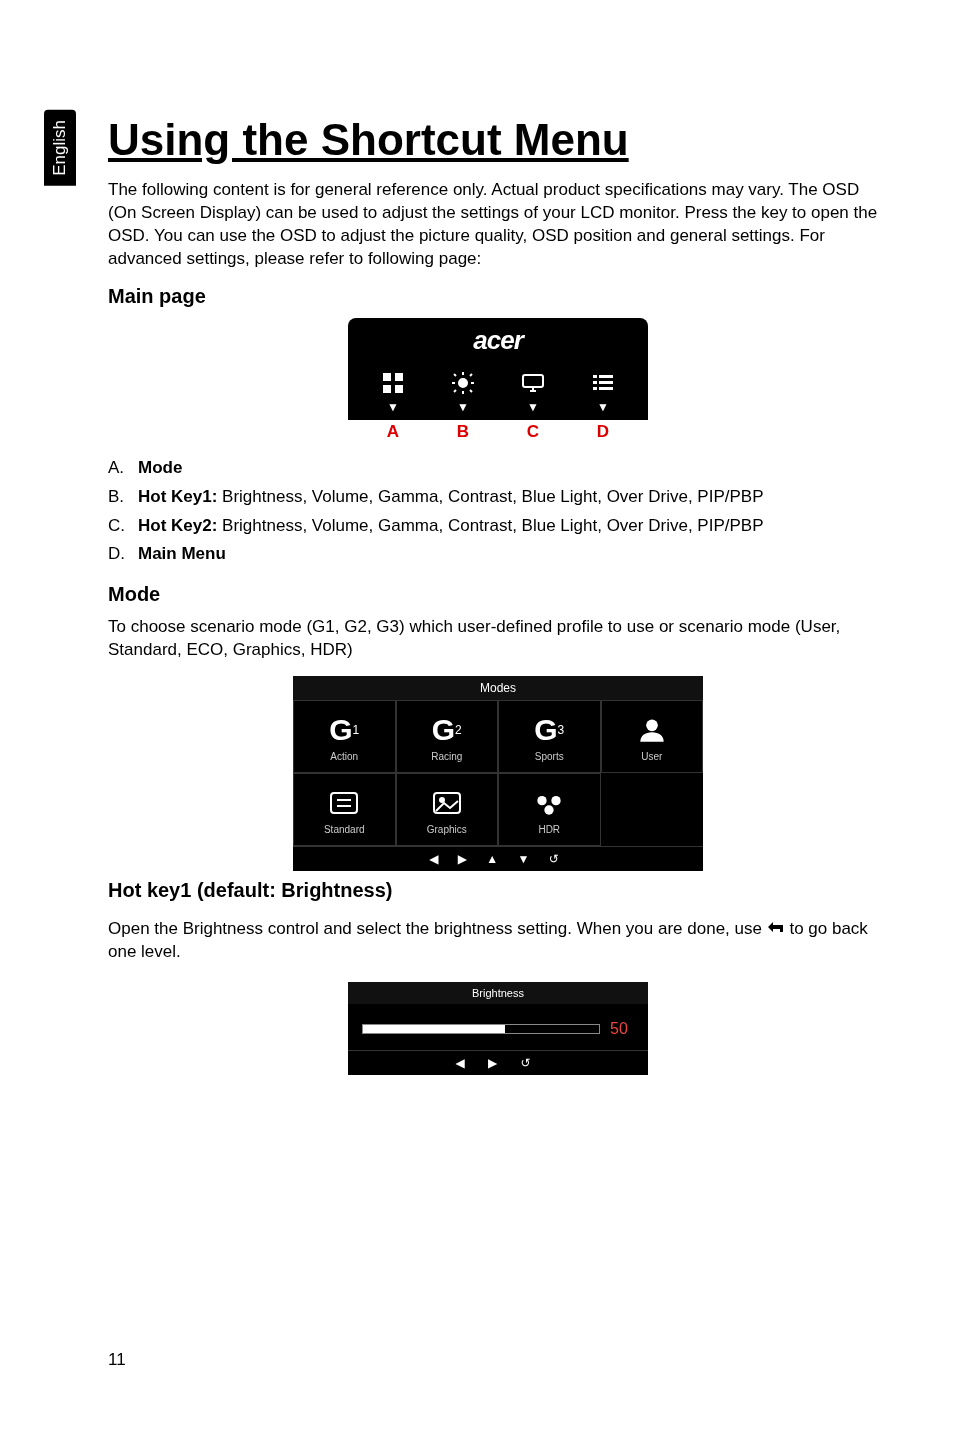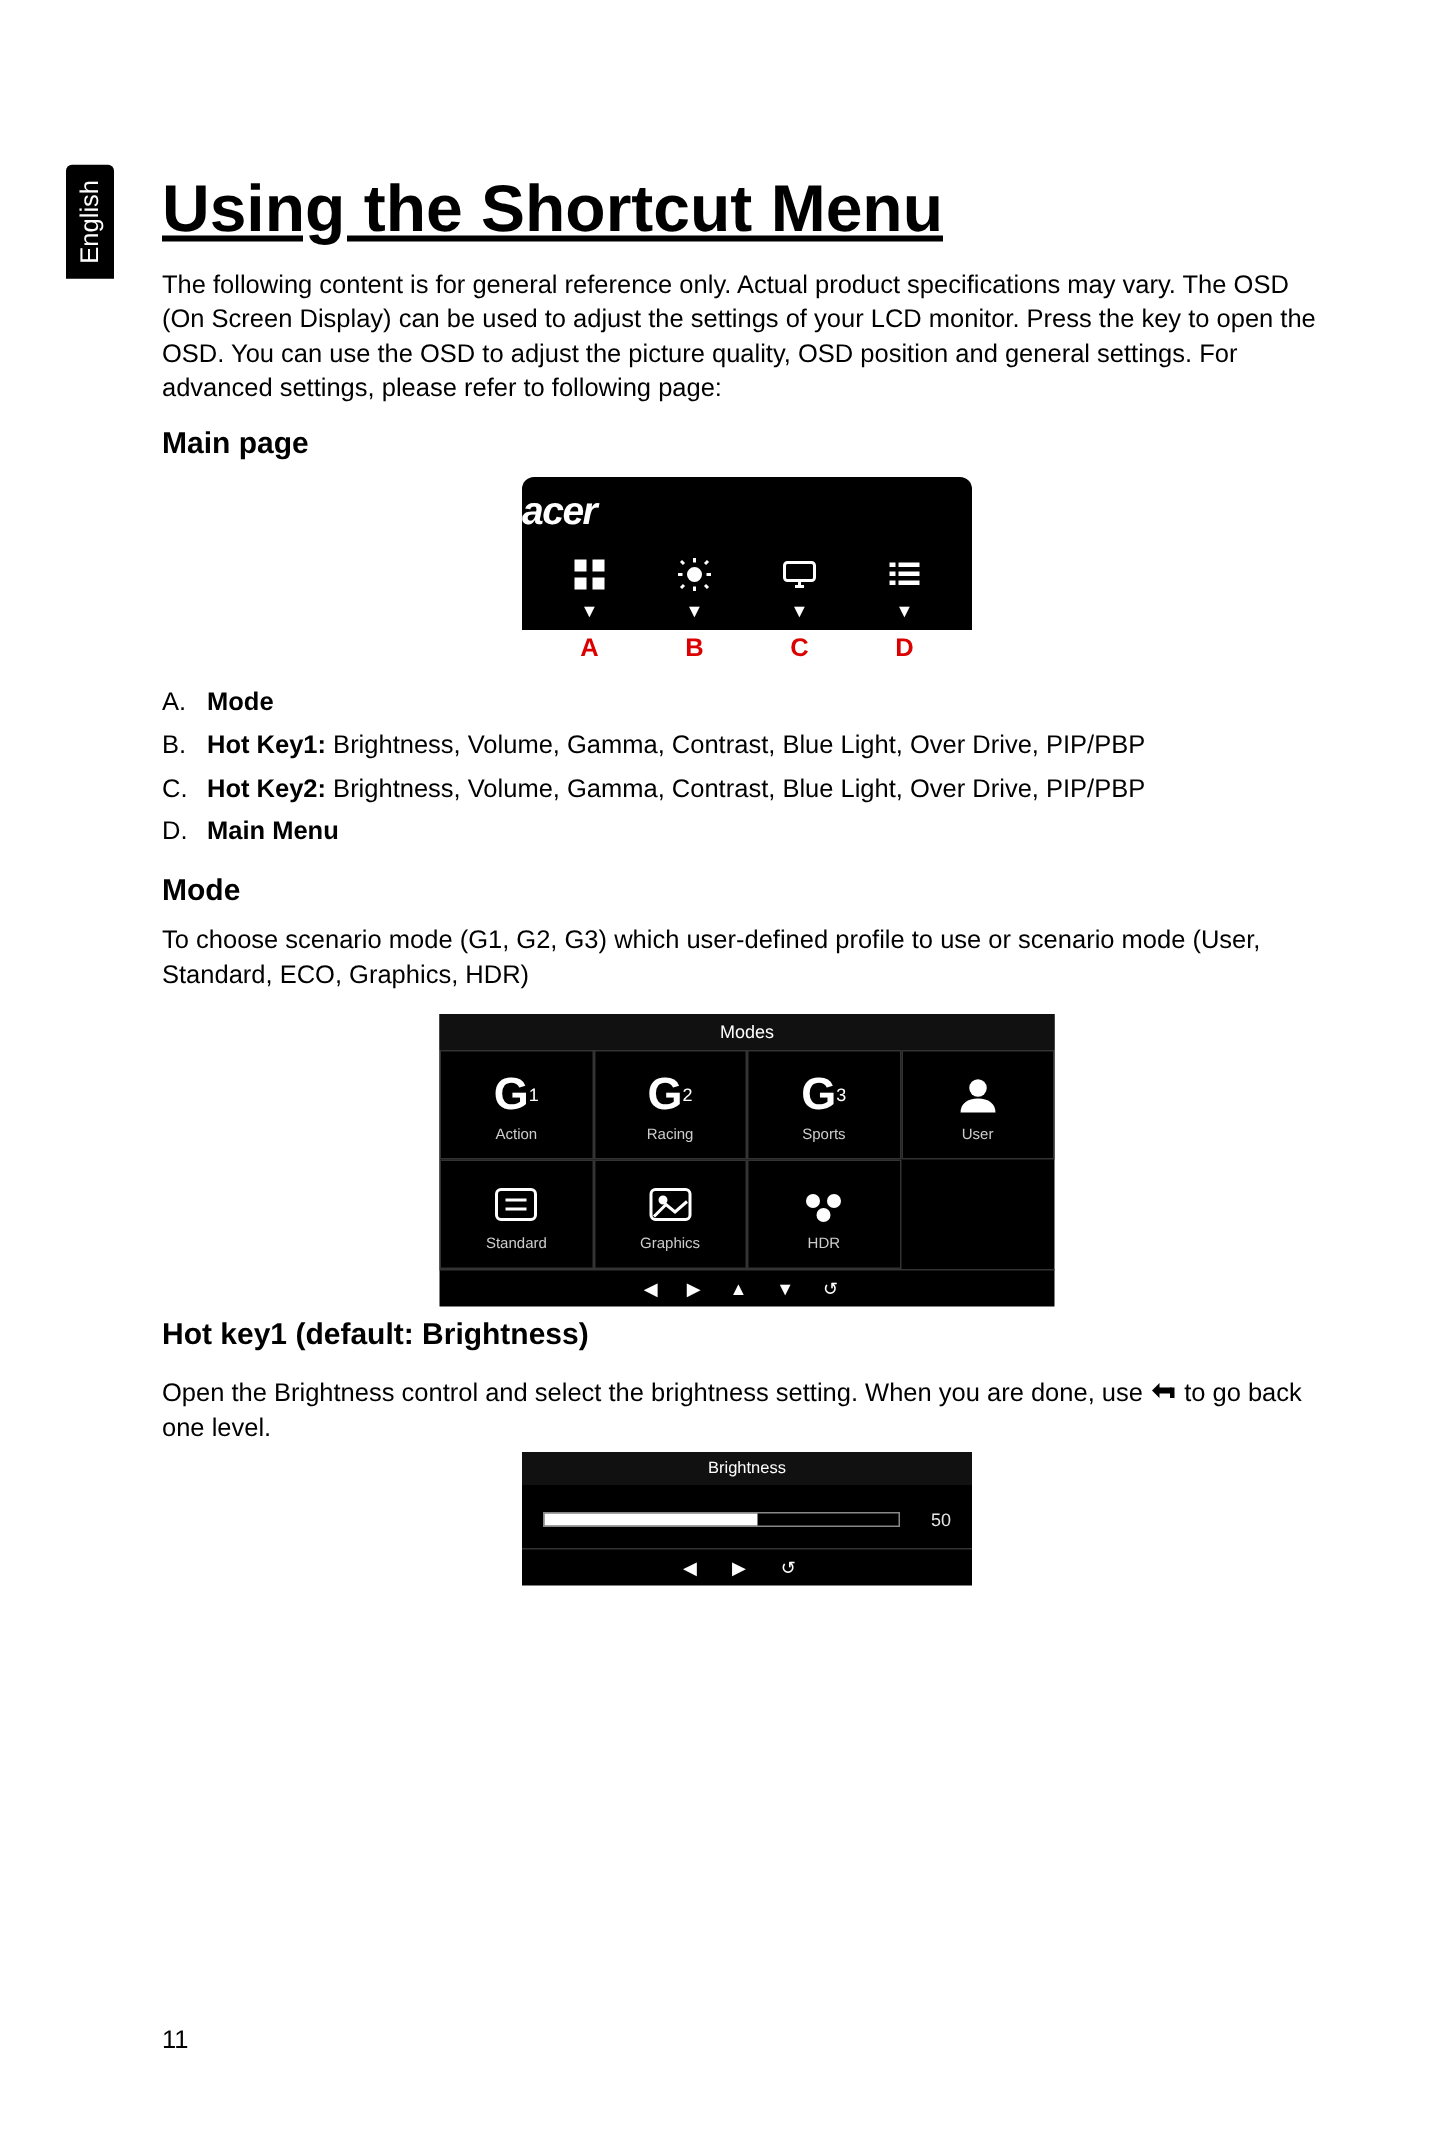--- a/index.html
+++ b/index.html
@@ -49,20 +49,21 @@
   .osd-main {
     margin: 0 auto 10px auto;
     width: 300px;
   }
   .osd-box {
     background: #000;
     border-radius: 8px 8px 0 0;
     padding-bottom: 4px;
   }
   .osd-logo {
+    text-align: center;
     color: #fff;
     font-size: 26px;
     font-style: italic;
     font-weight: bold;
     font-family: Arial, sans-serif;
     letter-spacing: -1px;
     padding: 7px 0 12px 0;
   }
   .osd-row {
     display: flex;
@@ -107,29 +108,29 @@
     text-align: center;
     padding: 5px 0;
     font-size: 12px;
     letter-spacing: 8px;
     color:#fff;
   }
   .hotkey-text { font-size: 17px; line-height: 1.35; margin-top: 16px; }
   .inline-icon { display:inline-block; vertical-align:middle; }
   .brightness-panel {
     width: 300px;
-    margin: 4px auto 0 auto;
+    margin: 18px auto 0 auto;
     background: #000;
     color: #fff;
   }
   .br-header { background:#111; text-align:center; font-size:11px; padding:5px 0; }
   .br-body { padding: 16px 14px 12px 14px; display:flex; align-items:center; gap:10px; }
   .br-track { flex:1; height:10px; border:1px solid #888; background:#000; position:relative; }
   .br-fill { position:absolute; left:0; top:0; bottom:0; width:60%; background:#fff; }
-  .br-val { font-size:12px; color:#e5e5e5; width:24px; text-align:right; }
+  .br-val { font-size:16px; color:#ef4444; width:24px; text-align:left; }
   .br-nav { border-top:1px solid #333; text-align:center; padding:5px 0; font-size:12px; letter-spacing:10px; }
   .page-num {
     position:absolute;
     left:108px;
     bottom:60px;
     font-size:17px;
   }
 </style>
 </head>
 <body>

